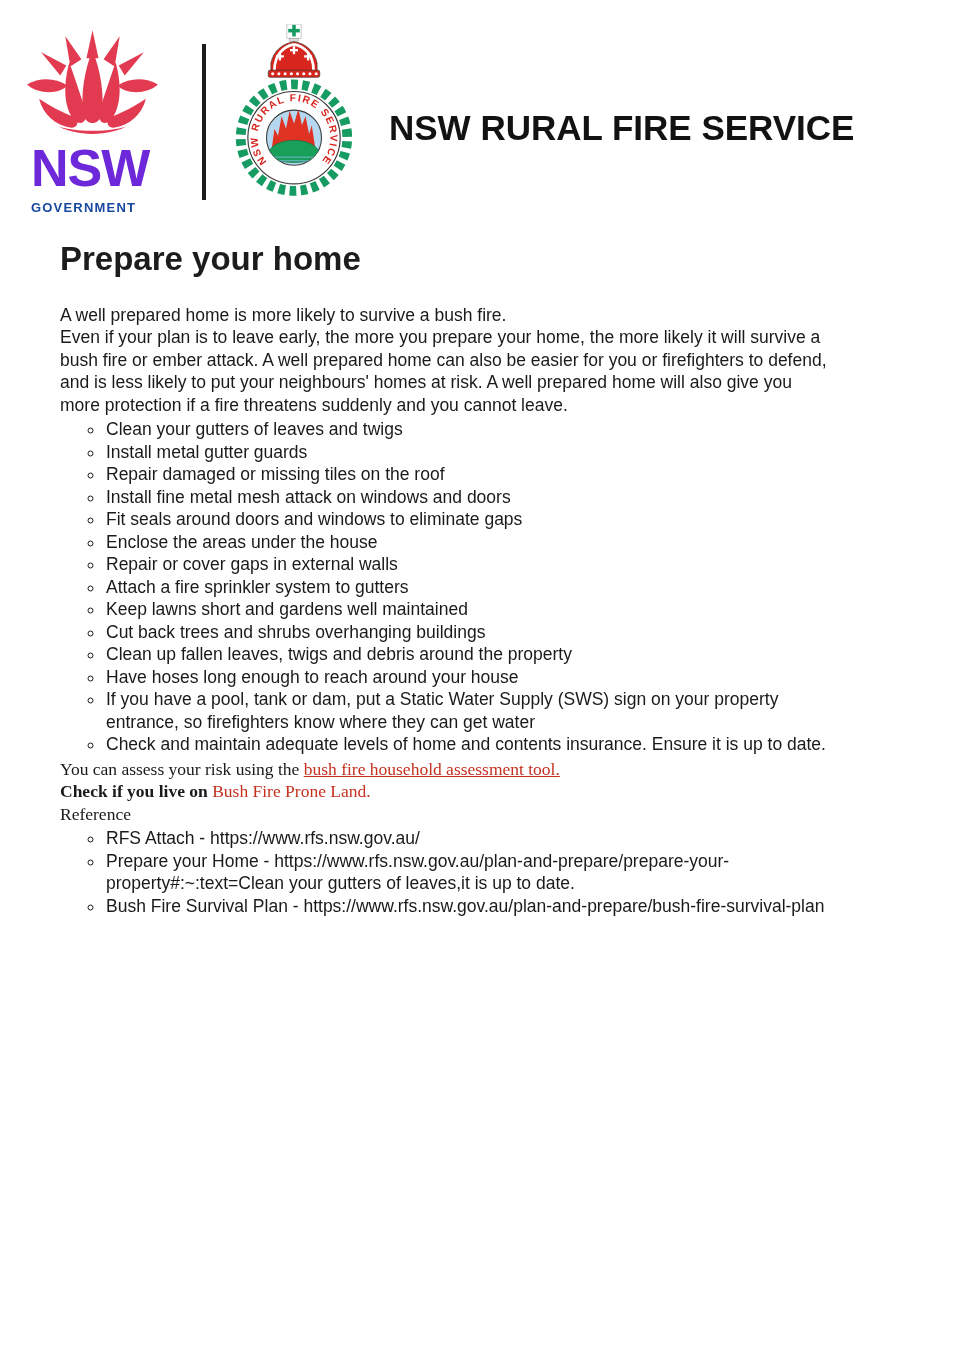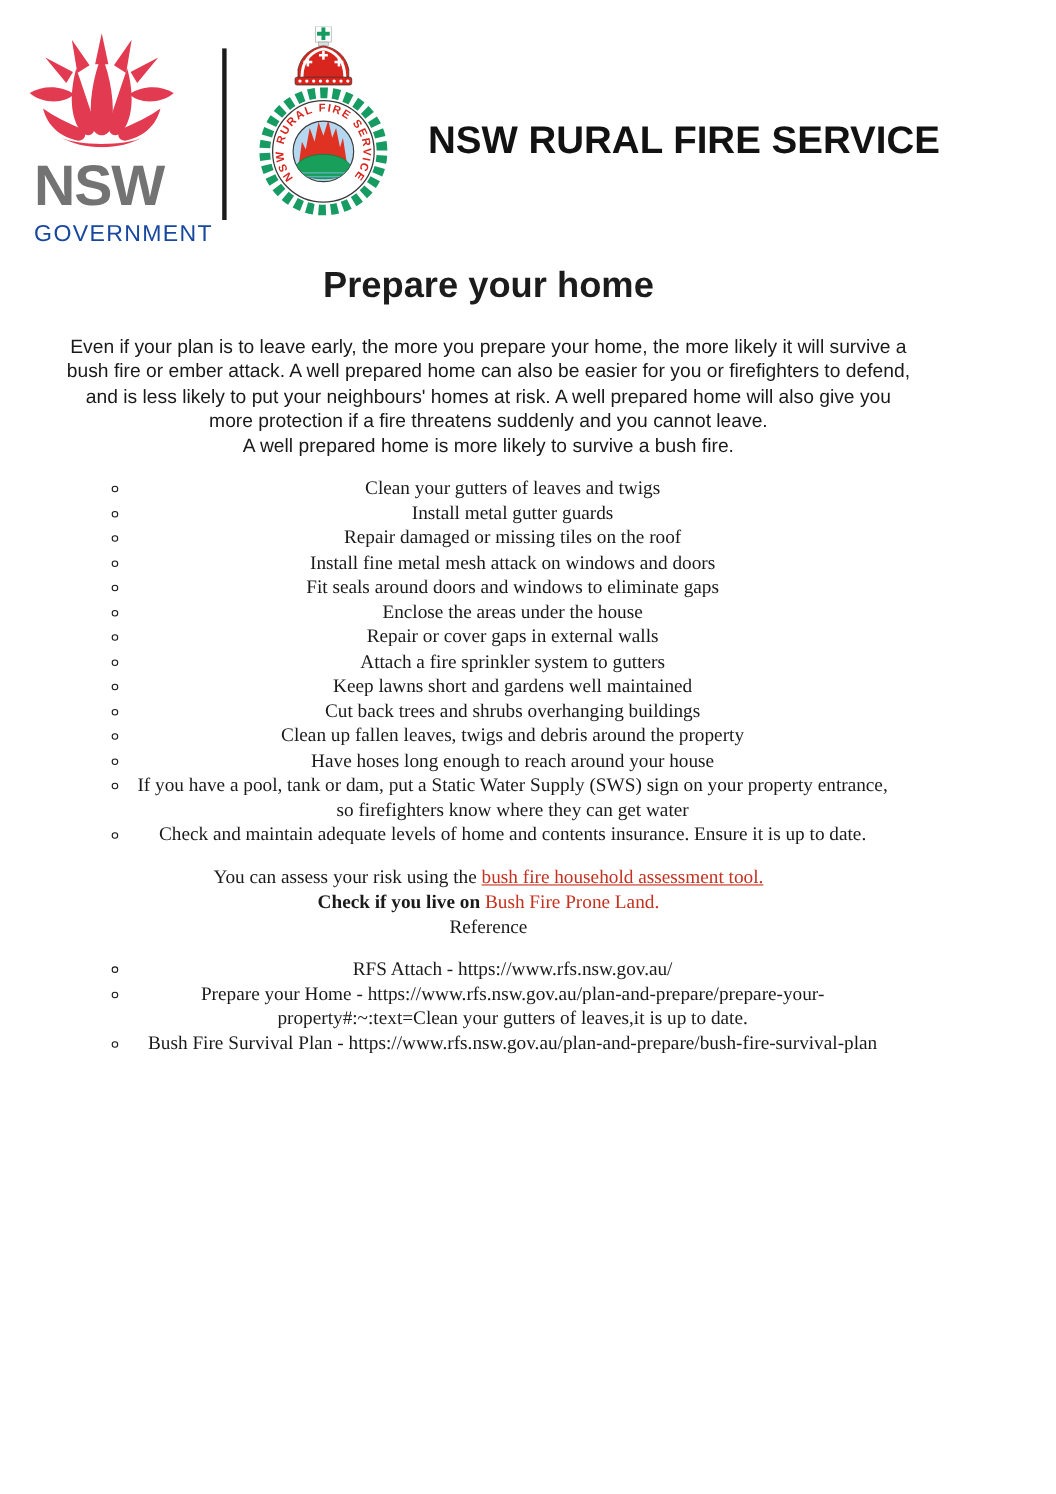--- a/index.html
+++ b/index.html
@@ -4,38 +4,38 @@
 <style>
   html,body{margin:0;padding:0;}
   body{
     width:960px;height:1358px;background:#ffffff;position:relative;
     font-family:"Liberation Sans","DejaVu Sans",sans-serif;color:#1a1a1a;
     overflow:hidden;
   }
   
   .nsw-logo{position:absolute;left:25px;top:28px;width:136px;}
   .nsw-acronym{
-    font-size:52px;font-weight:bold;color:#737373;letter-spacing:-1px;
+    font-size:52px;font-weight:bold;color:#6d28d9;letter-spacing:-1px;
     line-height:1;margin:4px 0 0 6px;
   }
   .nsw-gov{
-    font-size:21px;font-weight:normal;color:#17479e;letter-spacing:1.2px;
+    font-size:13px;font-weight:bold;color:#17479e;letter-spacing:1.2px;
     line-height:1;margin:7px 0 0 6px;
   }
   .hdr-divider{position:absolute;left:202px;top:44px;width:4px;height:156px;background:#1c1c1c;}
   .crest{position:absolute;left:223px;top:24px;}
   .org-title{
     position:absolute;left:389px;top:108px;margin:0;
     font-size:35px;font-weight:bold;color:#121212;letter-spacing:0px;white-space:nowrap;
   }
   
-  .content{position:absolute;left:60px;top:240px;width:768px;font-size:17.5px;line-height:22.5px;text-align:center;}
+  .content{position:absolute;left:60px;top:240px;width:768px;font-size:17.5px;line-height:22.5px;}
   .content h1{font-size:33px;font-weight:bold;color:#1c1c1c;margin:0 0 26px 0;line-height:1.15;}
   .content p{margin:0;}
-  ul.doc-list{margin:16px;padding:0 0 0 43px;list-style-type:circle;font-family:Liberation Serif, serif;}
+  ul.doc-list{margin:2px;padding:0 0 0 43px;list-style-type:circle;}
   ul.doc-list li{padding-left:1px;}
   .gap{margin-top:23px;font-family:Liberation Serif, serif;}
   .red{color:#c5301f;}
   .red.link{cursor:pointer;}
   .underline{text-decoration:underline;}
   .bold{font-weight:bold;}
 </style>
 </head>
 <body>
 
@@ -120,22 +120,22 @@
   </svg>
 
   <h2 class="org-title">NSW RURAL FIRE SERVICE</h2>
 </div>
 
 <main class="content">
 
   <h1>Prepare your home</h1>
 
   <div>
+    <p>A well prepared home is more likely to survive a bush fire.</p>
     <p>Even if your plan is to leave early, the more you prepare your home, the more likely it will survive a bush fire or ember attack. A well prepared home can also be easier for you or firefighters to defend, and is less likely to put your neighbours' homes at risk. A well prepared home will also give you more protection if a fire threatens suddenly and you cannot leave.</p>
-    <p>A well prepared home is more likely to survive a bush fire.</p>
   </div>
 
   <ul class="doc-list">
     <li>Clean your gutters of leaves and twigs</li>
     <li>Install metal gutter guards</li>
     <li>Repair damaged or missing tiles on the roof</li>
     <li>Install fine metal mesh attack on windows and doors</li>
     <li>Fit seals around doors and windows to eliminate gaps</li>
     <li>Enclose the areas under the house</li>
     <li>Repair or cover gaps in external walls</li>

